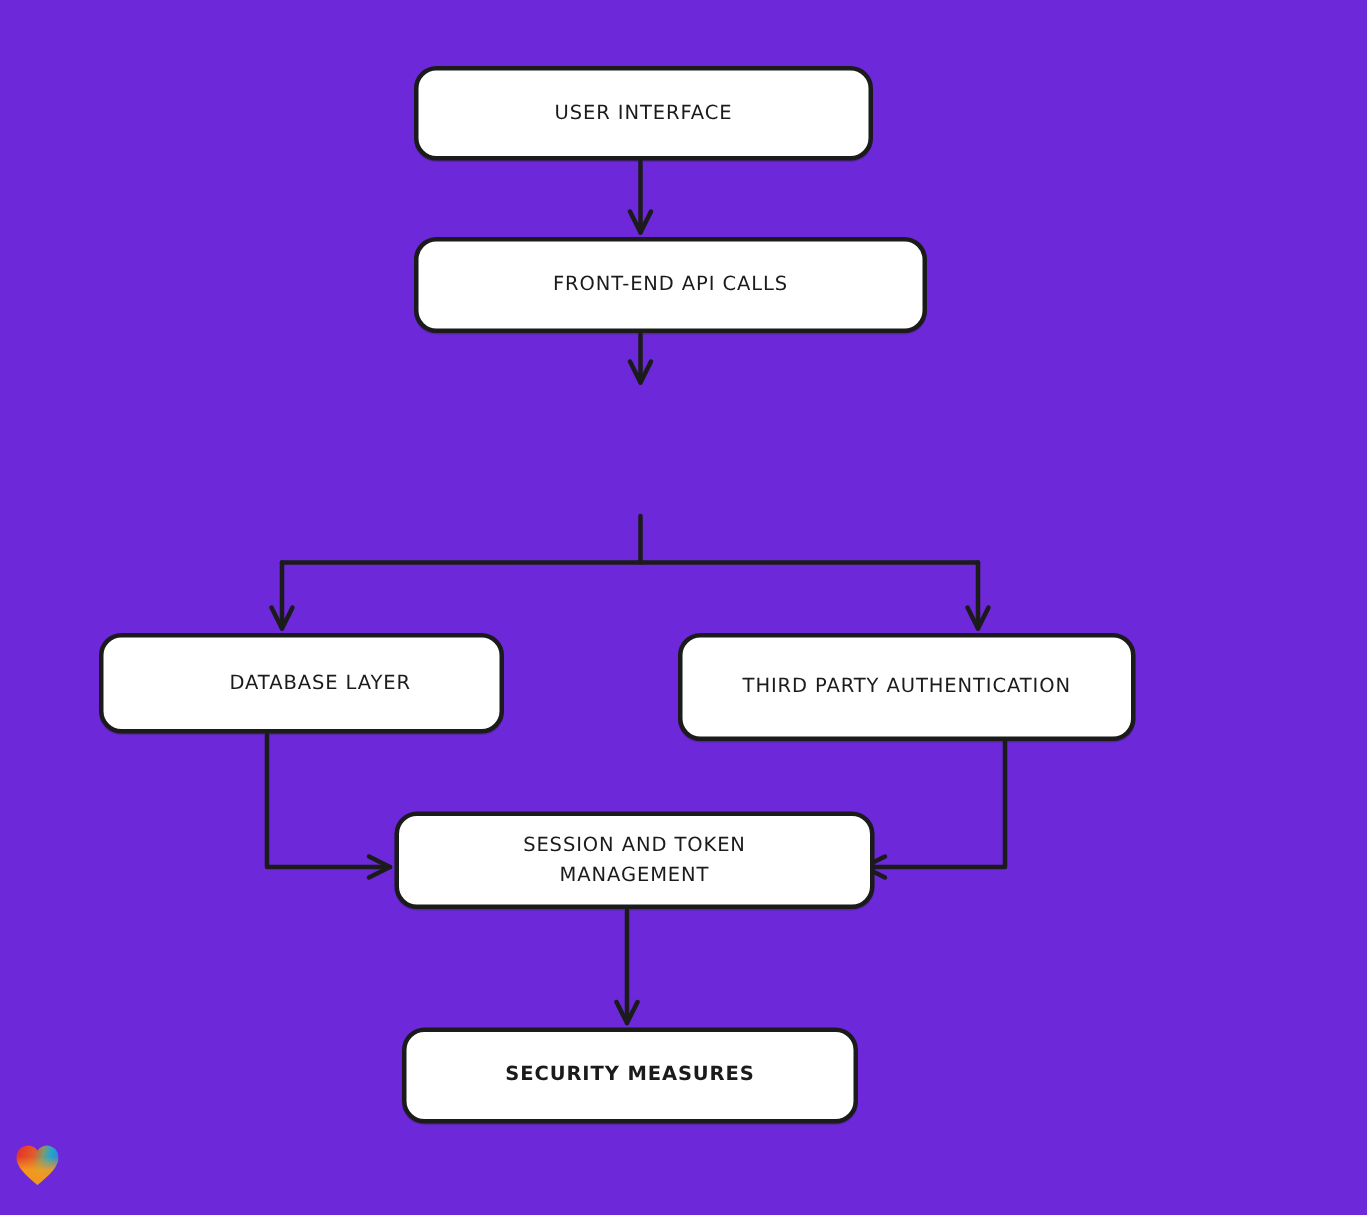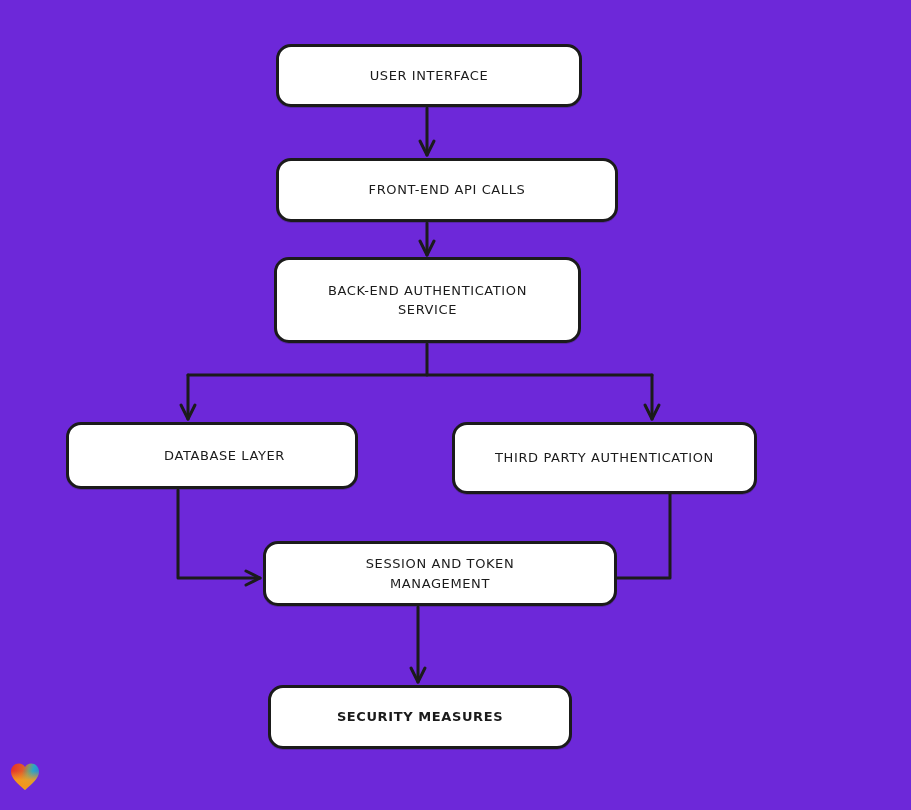--- a/index.html
+++ b/index.html
@@ -91,33 +91,30 @@
   </svg>
 
   <div class="node" style="left:276px; top:44px;  width:306px; height:63px;">
     <span class="label">USER INTERFACE</span>
   </div>
 
   <div class="node" style="left:276px; top:158px; width:342px; height:64px;">
     <span class="label">FRONT-END API CALLS</span>
   </div>
 
-  <div class="node" style="left:274px; top:257px; width:307px; height:86px;">
-    <span class="label" style="max-width:235px;">BACK-END AUTHENTICATION SERVICE</span>
-  </div>
 
-  <div class="node" style="left:66px;  top:422px; width:292px; height:67px;padding-left:25px;">
+  <div class="node" style="left:66px;  top:422px; width:270px; height:67px;padding-left:25px;">
     <span class="label">DATABASE LAYER</span>
   </div>
 
   <div class="node" style="left:452px; top:422px; width:305px; height:72px;">
     <span class="label">THIRD PARTY AUTHENTICATION</span>
   </div>
 
-  <div class="node" style="left:263px; top:541px; width:354px; height:65px;">
+  <div class="node" style="left:263px; top:541px; width:320px; height:65px;">
     <span class="label" style="max-width:175px;">SESSION AND TOKEN MANAGEMENT</span>
   </div>
 
   <div class="node" style="left:268px; top:685px; width:304px; height:64px;font-weight:bold;">
     <span class="label">SECURITY MEASURES</span>
   </div>
 
   <svg id="logo" viewBox="0 0 32 32">
     <defs>
       <linearGradient id="heart-h" x1="0" y1="0.1" x2="1" y2="0.35">

